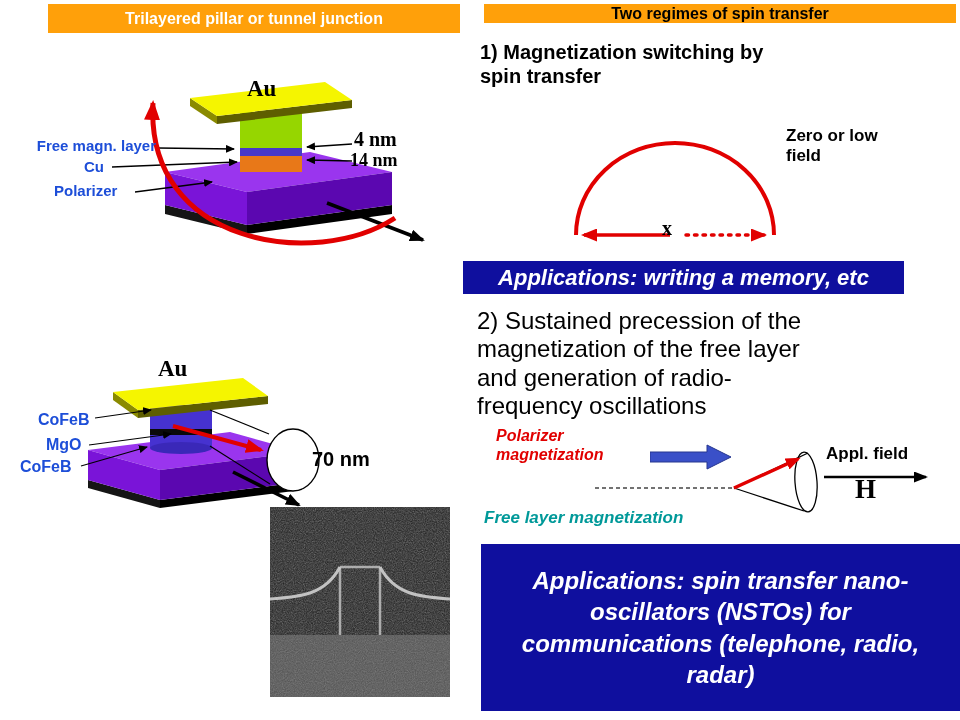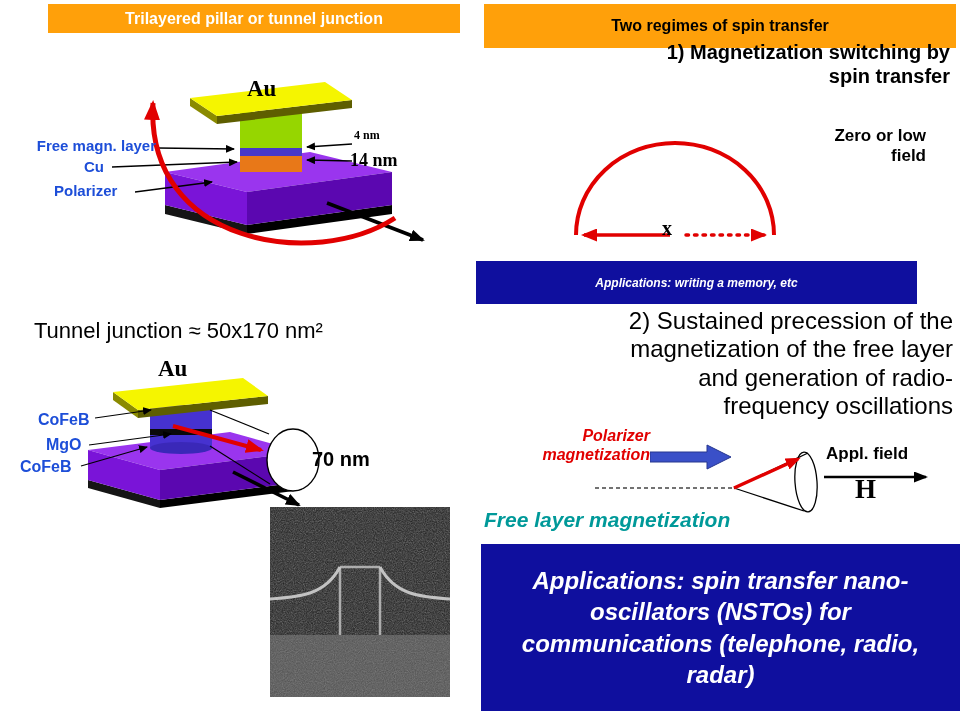--- a/index.html
+++ b/index.html
@@ -7,21 +7,21 @@
   .slide{position:relative;width:960px;height:720px;background:#fff;overflow:hidden;
          font-family:"Liberation Sans",sans-serif;color:#000}
   .abs{position:absolute}
   .hdr{display:flex;align-items:center;justify-content:center;font-weight:bold;
        font-size:16px;background:#FFA00A}
   .serif{font-family:"Liberation Serif",serif}
   .bluelab{color:#1d4ed8;font-weight:bold;font-size:15px;line-height:1.1}
   .pre{white-space:pre-line}
   .banner{background:#0F0F9E;color:#fff;font-style:italic;font-weight:bold;
           display:flex;align-items:center;justify-content:center;text-align:center}
-  .ctr{text-align:right}
+  .ctr{text-align:left}
   svg{display:block}
 </style>
 </head>
 <body>
 
 <div class="slide">
 
   <div class="abs hdr" style="left:48px;top:4px;width:412px;height:29px;color:#fff">Trilayered pillar or tunnel junction</div>
 
   <svg class="abs" style="left:5px;top:55px" width="455" height="210" viewBox="0 0 455 210">
@@ -61,24 +61,23 @@
     <line x1="347" y1="106" x2="302" y2="105" stroke="#000" stroke-width="1.3" marker-end="url(#bs1)"></line>
 
     <line x1="322" y1="148" x2="418" y2="185" stroke="#000" stroke-width="3.5" marker-end="url(#ba1)"></line>
     <path d="M390,163 C310,215 140,190 148,48" fill="none" stroke="#E10000" stroke-width="5" marker-end="url(#ra1)"></path>
   </svg>
 
   <div class="abs serif" style="left:247px;top:76px;font-weight:bold;font-size:23px">Au</div>
   <div class="abs bluelab" style="left:14px;top:138px;width:142px;text-align:right">Free magn. layer</div>
   <div class="abs bluelab" style="left:84px;top:159px">Cu</div>
   <div class="abs bluelab" style="left:54px;top:183px">Polarizer</div>
-  <div class="abs serif" style="left:354px;top:128px;font-weight:bold;font-size:12px">4 nm</div>
+  <div class="abs serif" style="left:354px;top:128px;font-weight:bold;font-size:20px">4 nm</div>
   <div class="abs serif" style="left:350px;top:150px;font-weight:bold;font-size:18px">14 nm</div>
 
-  <div class="abs" style="left:34px;top:318px;font-size:22px">Tunnel junction ≈ 50x170 nm²</div>
 
   <svg class="abs" style="left:5px;top:350px" width="340" height="165" viewBox="0 0 340 165">
     <defs>
       <marker id="ra2" markerUnits="userSpaceOnUse" markerWidth="18" markerHeight="14" refX="15" refY="7" orient="auto">
         <path d="M0,0 L18,7 L0,14 z" fill="#E10000"></path>
         </marker>
       <marker id="ba2" markerUnits="userSpaceOnUse" markerWidth="15" markerHeight="12" refX="13" refY="6" orient="auto">
         <path d="M0,0 L15,6 L0,12 z" fill="#000"></path>
         </marker>
       <marker id="bs2" markerUnits="userSpaceOnUse" markerWidth="9" markerHeight="8" refX="8" refY="4" orient="auto">
@@ -127,41 +126,41 @@
       </filter>
     </defs>
     <rect width="180" height="190" fill="#1c1c1c"></rect>
     <rect width="180" height="190" filter="url(#tn)" opacity="0.5"></rect>
     <rect y="128" width="180" height="62" fill="#8d8d8d" opacity="0.45"></rect>
     <path d="M0,92 C30,90 55,88 70,60" stroke="#d8d8d8" stroke-width="3" fill="none" opacity="0.85"></path>
     <path d="M110,60 C125,88 150,90 180,92" stroke="#d8d8d8" stroke-width="3" fill="none" opacity="0.85"></path>
     <path d="M70,60 L70,128 M110,60 L110,128 M70,60 L110,60" stroke="#c8c8c8" stroke-width="2.5" fill="none" opacity="0.8"></path>
   </svg>
 
-  <div class="abs hdr" style="left:484px;top:4px;width:472px;height:44px;color:#000">Two regimes of spin transfer</div>
+  <div class="abs hdr" style="left:484px;top:4px;width:472px;height:19px;color:#000">Two regimes of spin transfer</div>
 
   <div class="abs pre ctr" style="left:480px;top:40px;width:470px;font-weight:bold;font-size:20px;line-height:1.2">1) Magnetization switching by
 spin transfer</div>
 
   <div class="abs pre ctr" style="left:786px;top:126px;width:140px;font-weight:bold;font-size:17px;line-height:1.2">Zero or low
 field</div>
 
   <svg class="abs" style="left:562px;top:132px" width="235" height="115" viewBox="0 0 235 115">
     <defs>
       <marker id="rsw" markerUnits="userSpaceOnUse" markerWidth="16" markerHeight="13" refX="13" refY="6.5" orient="auto">
         <path d="M0,0 L16,6.5 L0,13 z" fill="#E10000"></path>
         </marker>
     </defs>
     <path d="M14,103 A99,92 0 0 1 212,103" fill="none" stroke="#E10000" stroke-width="4"></path>
     <line x1="108" y1="103" x2="22" y2="103" stroke="#E10000" stroke-width="3.5" marker-end="url(#rsw)"></line>
     <line x1="124" y1="103" x2="202" y2="103" stroke="#E10000" stroke-width="3.5" stroke-dasharray="2.5,6" stroke-linecap="round" marker-end="url(#rsw)"></line>
   </svg>
   <div class="abs serif" style="left:662px;top:217px;font-weight:bold;font-size:20px">x</div>
 
-  <div class="abs banner" style="left:476px;top:261px;width:441px;height:43px;font-size:12px">Applications: writing a memory, etc</div>
+  <div class="abs banner" style="left:463px;top:261px;width:441px;height:33px;font-size:22px">Applications: writing a memory, etc</div>
 
   <div class="abs pre ctr" style="left:477px;top:307px;width:476px;font-weight:normal;font-size:24px;line-height:1.18">2) Sustained precession of the
 magnetization  of the free layer
 and generation of radio-
 frequency oscillations</div>
 
   <div class="abs pre ctr" style="left:496px;top:426px;width:154px;color:#E10000;font-weight:bold;font-style:italic;font-size:16px;line-height:1.2">Polarizer
 magnetization</div>
 
   <svg class="abs" style="left:650px;top:444px" width="82" height="26" viewBox="0 0 82 26">
@@ -185,20 +184,20 @@
   <svg class="abs" style="left:822px;top:468px" width="118" height="18" viewBox="0 0 118 18">
     <defs>
       <marker id="bh1" markerUnits="userSpaceOnUse" markerWidth="14" markerHeight="11" refX="12" refY="5.5" orient="auto">
         <path d="M0,0 L14,5.5 L0,11 z" fill="#000"></path>
         </marker>
     </defs>
     <line x1="2" y1="9" x2="104" y2="9" stroke="#000" stroke-width="2.6" marker-end="url(#bh1)"></line>
   </svg>
   <div class="abs serif" style="left:855px;top:474px;font-weight:bold;font-size:27px">H</div>
 
-  <div class="abs" style="left:484px;top:508px;color:#009999;font-weight:bold;font-style:italic;font-size:21px">Free layer magnetization</div>
+  <div class="abs" style="left:484px;top:508px;color:#009999;font-weight:bold;font-style:italic;font-size:17px">Free layer magnetization</div>
 
   <div class="abs banner pre" style="left:481px;top:544px;width:479px;height:167px;font-size:24px;line-height:1.3">Applications:  spin transfer nano-
 oscillators (NSTOs) for
 communications (telephone, radio,
 radar)</div>
 
 </div>
 
 </body></html>

